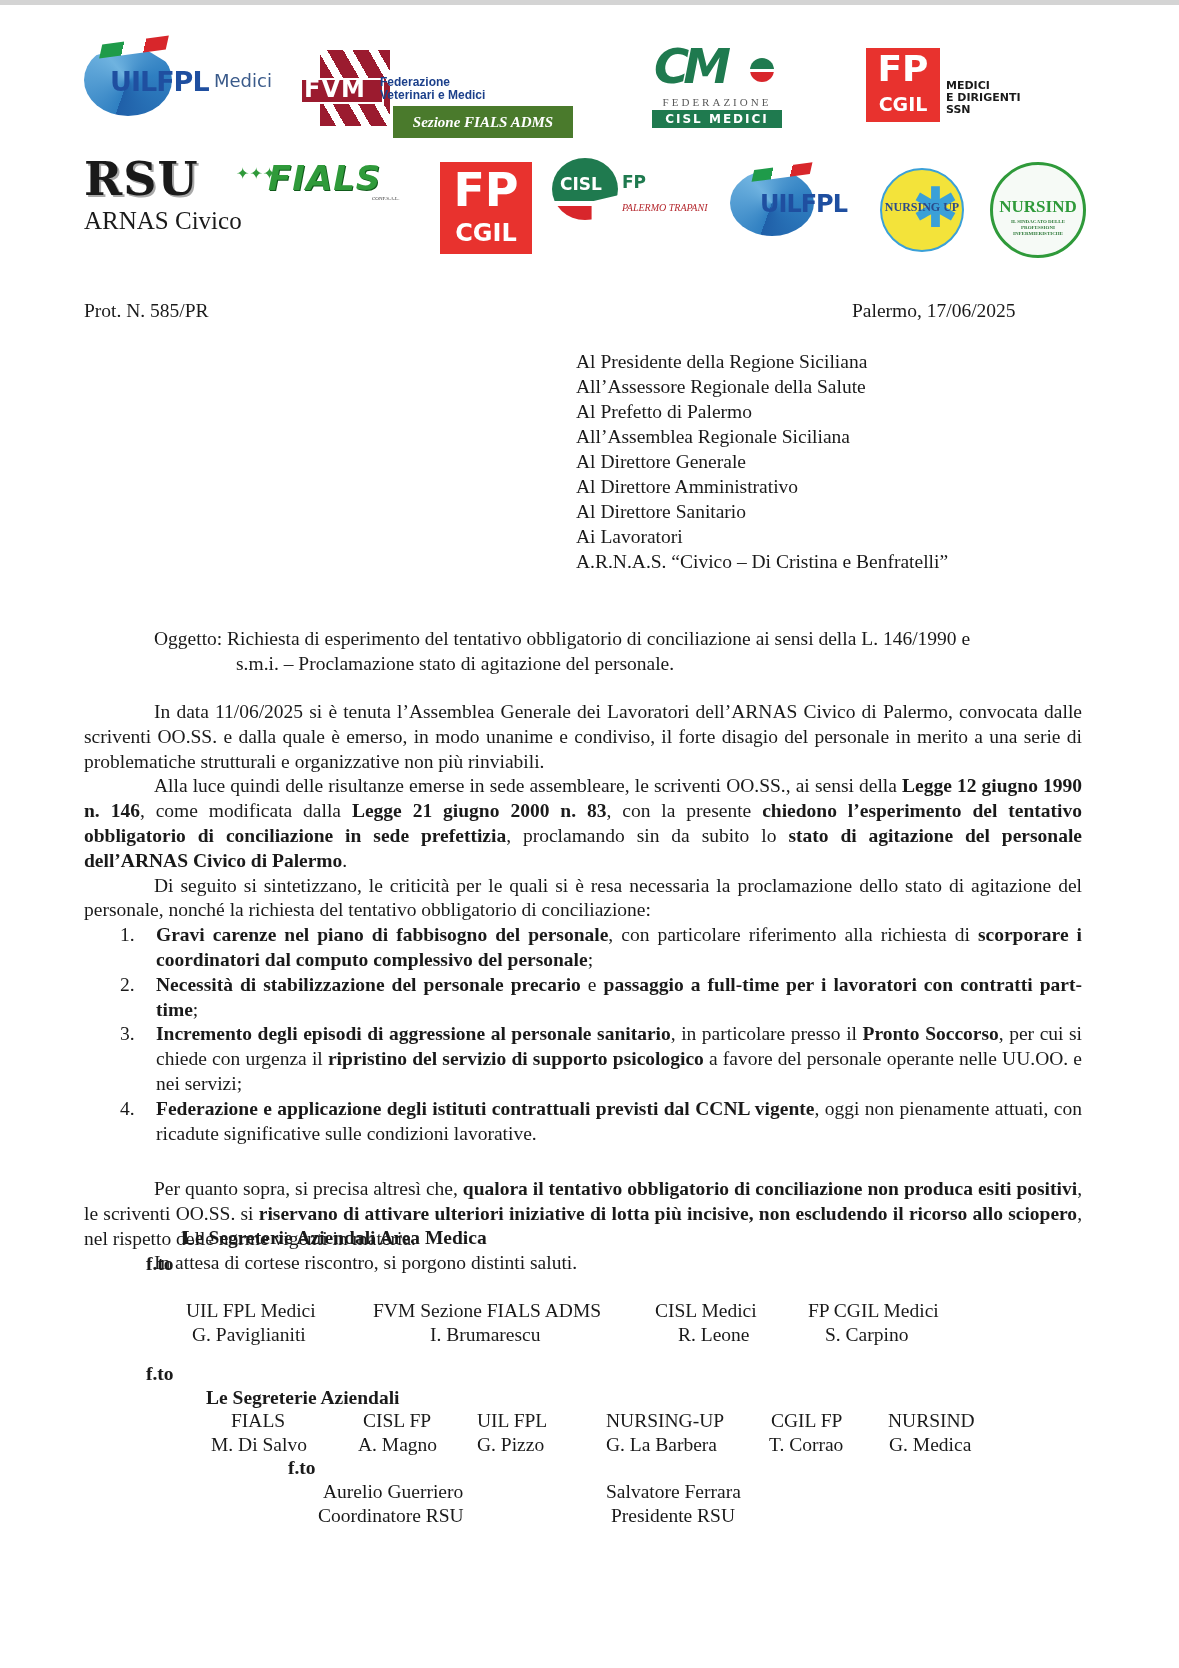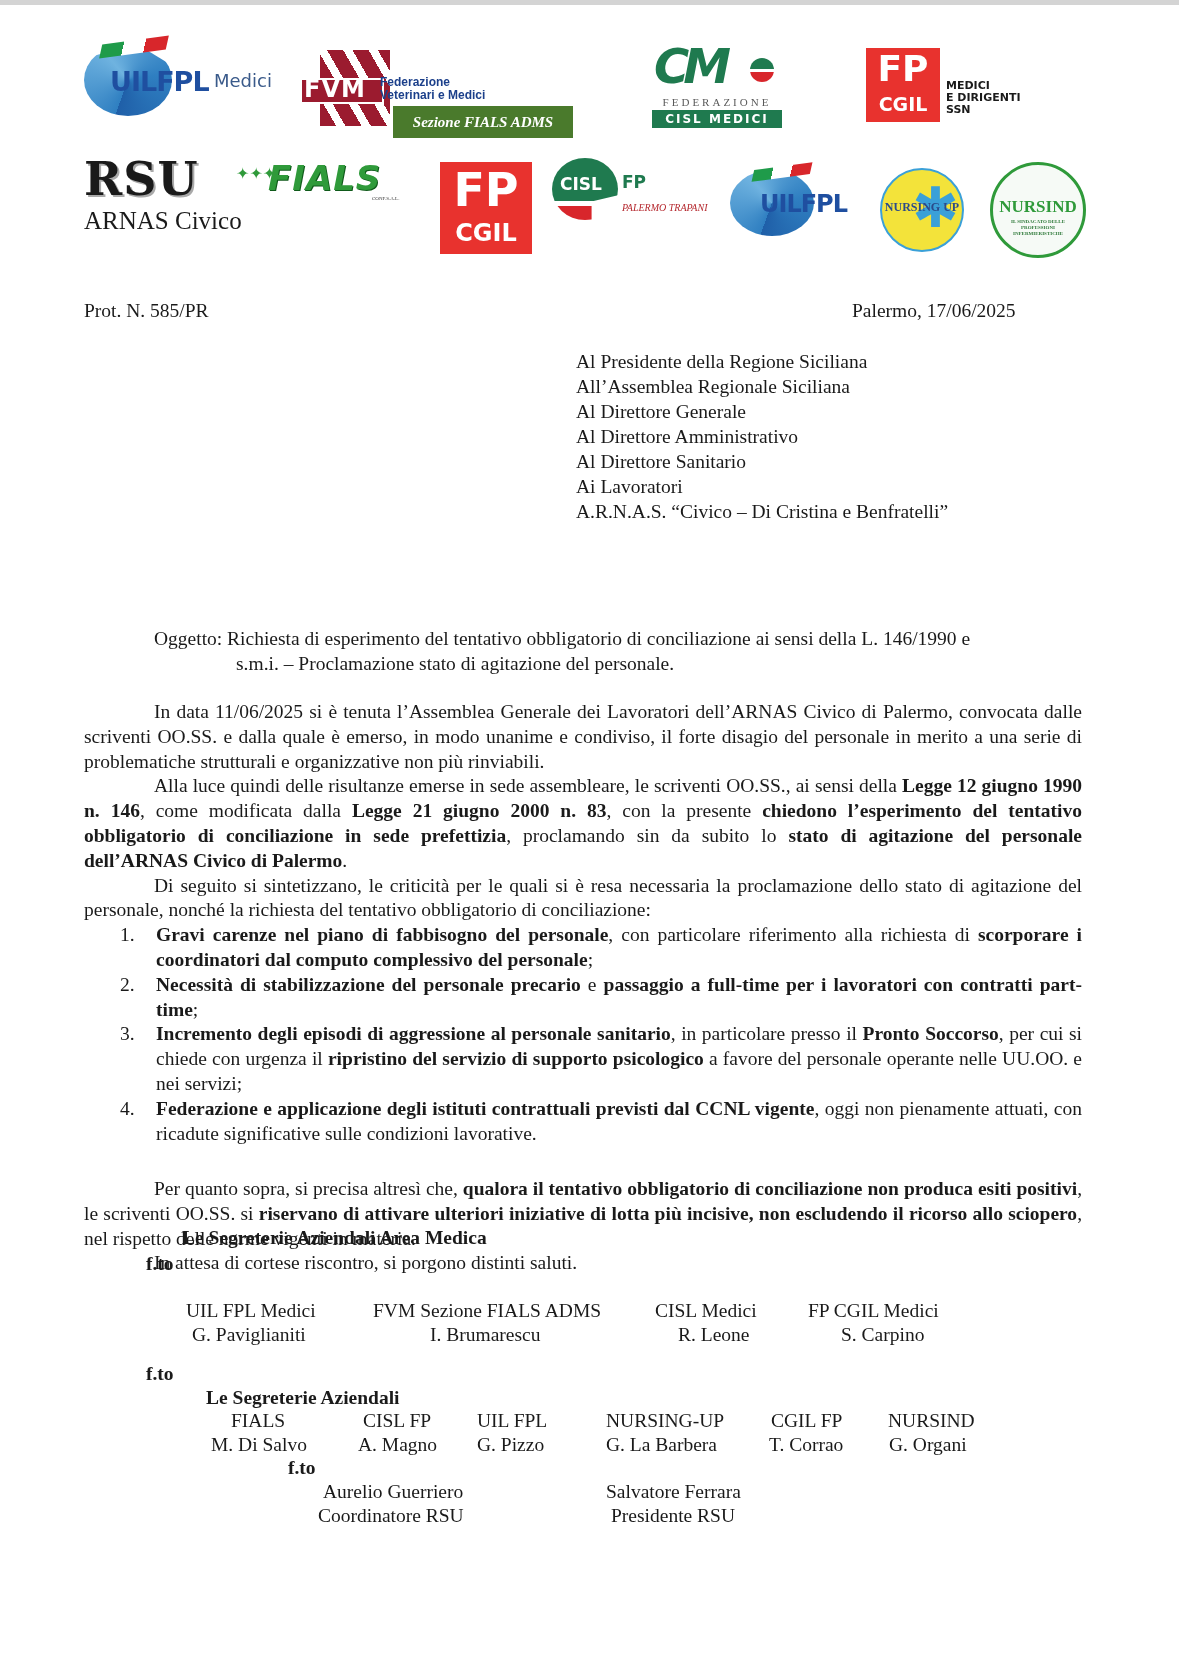--- a/index.html
+++ b/index.html
@@ -201,20 +201,22 @@
 <div class="logo nursind">
   <div class="ns-text">NURSIND</div>
   <div class="ns-sub">IL SINDACATO DELLE PROFESSIONI INFERMIERISTICHE</div>
 </div>
 
 <div class="t prot">Prot. N. 585/PR</div>
 <div class="t date">Palermo, 17/06/2025</div>
 
 <div class="recipients">
   <div>Al Presidente della Regione Siciliana</div>
+  <div>All’Assessore Regionale della Salute</div>
+  <div>Al Prefetto di Palermo</div>
   <div>All’Assemblea Regionale Siciliana</div>
   <div>Al Direttore Generale</div>
   <div>Al Direttore Amministrativo</div>
   <div>Al Direttore Sanitario</div>
   <div>Ai Lavoratori</div>
   <div>A.R.N.A.S. “Civico – Di Cristina e Benfratelli”</div>
 </div>
 
 <div class="subject">
   <div>Oggetto: Richiesta di esperimento del tentativo obbligatorio di conciliazione ai sensi della L. 146/1990 e</div>
@@ -240,34 +242,34 @@
 
 <div class="fto" style="left:146px; top:1253px;">f.to</div>
 <div class="sig-title" style="left:182px; top:1227px;">Le Segreterie Aziendali Area Medica</div>
 <div class="sig-cell" style="left:186px; top:1300px;">UIL FPL Medici</div>
 <div class="sig-cell" style="left:373px; top:1300px;">FVM Sezione FIALS ADMS</div>
 <div class="sig-cell" style="left:655px; top:1300px;">CISL Medici</div>
 <div class="sig-cell" style="left:808px; top:1300px;">FP CGIL Medici</div>
 <div class="sig-cell" style="left:192px; top:1324px;">G. Paviglianiti</div>
 <div class="sig-cell" style="left:430px; top:1324px;">I. Brumarescu</div>
 <div class="sig-cell" style="left:678px; top:1324px;">R. Leone</div>
-<div class="sig-cell" style="left:825px; top:1324px;margin-left:16px;">S. Carpino</div>
+<div class="sig-cell" style="left:825px; top:1324px;">S. Carpino</div>
 
 <div class="fto" style="left:146px; top:1363px;">f.to</div>
 <div class="sig-title" style="left:182px; top:1387px;margin-left:24px;">Le Segreterie Aziendali</div>
 <div class="sig-cell" style="left:231px; top:1410px;">FIALS</div>
 <div class="sig-cell" style="left:363px; top:1410px;">CISL FP</div>
 <div class="sig-cell" style="left:477px; top:1410px;">UIL FPL</div>
 <div class="sig-cell" style="left:606px; top:1410px;">NURSING-UP</div>
 <div class="sig-cell" style="left:771px; top:1410px;">CGIL FP</div>
 <div class="sig-cell" style="left:888px; top:1410px;">NURSIND</div>
 <div class="sig-cell" style="left:211px; top:1434px;">M. Di Salvo</div>
 <div class="sig-cell" style="left:358px; top:1434px;">A. Magno</div>
 <div class="sig-cell" style="left:477px; top:1434px;">G. Pizzo</div>
 <div class="sig-cell" style="left:606px; top:1434px;">G. La Barbera</div>
 <div class="sig-cell" style="left:769px; top:1434px;">T. Corrao</div>
-<div class="sig-cell" style="left:889px; top:1434px;">G. Organi</div>
+<div class="sig-cell" style="left:889px; top:1434px;">G. Medica</div>
 
 <div class="fto" style="left:288px; top:1457px;">f.to</div>
 <div class="sig-cell" style="left:323px; top:1481px;">Aurelio Guerriero</div>
 <div class="sig-cell" style="left:318px; top:1505px;">Coordinatore RSU</div>
 <div class="sig-cell" style="left:606px; top:1481px;">Salvatore Ferrara</div>
 <div class="sig-cell" style="left:611px; top:1505px;">Presidente RSU</div>
 
 </body></html>

